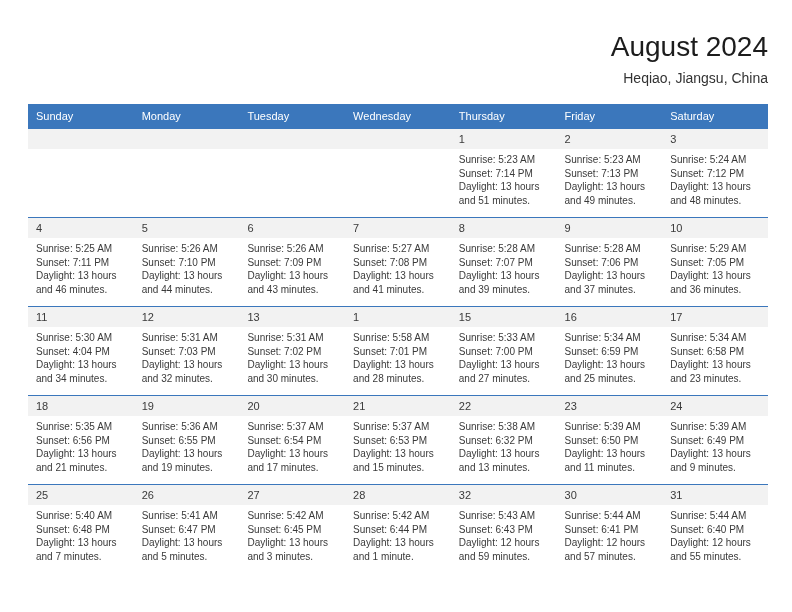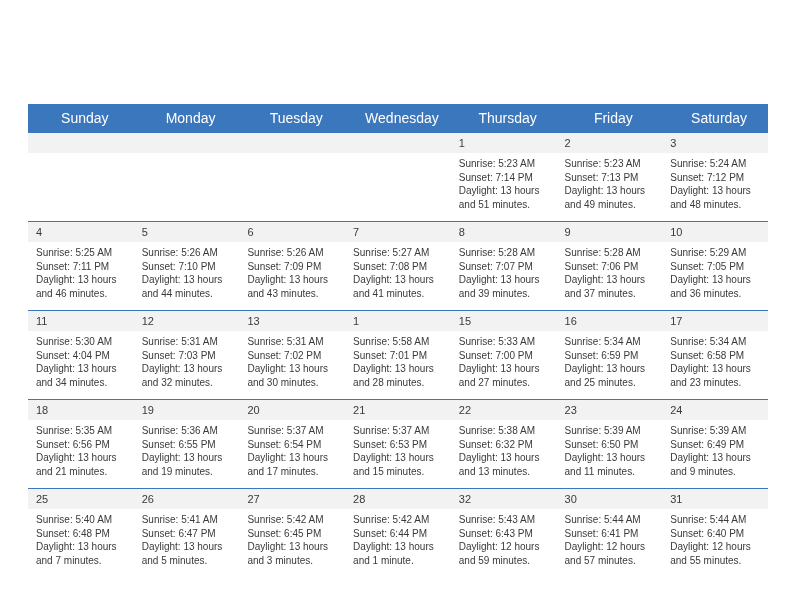--- a/index.html
+++ b/index.html
@@ -90,23 +90,23 @@
     position: absolute;
     left: 28px;
     top: 104px;
     width: 740px;
     border-collapse: collapse;
     table-layout: fixed;
   }
   .calendar th {
     background: #3b77bc;
     color: #ffffff;
-    font-size: 14px;
+    font-size: 11px;
     font-weight: normal;
-    text-align: center;
+    text-align: left;
     padding: 6px 0 6px 8px;
     height: 11px;
     border: none;
   }
   .calendar td {
     vertical-align: top;
     padding: 0;
     border: none;
     border-top: 1px solid #3b77bc;
     height: 88px;
@@ -137,20 +137,24 @@
   }
 </style>
 </head>
 <body>
 
 <div class="page">
 
   <div class="header">
 
 
+    <div class="title-block">
+      <div class="cal-title">August 2024</div>
+      <div class="cal-subtitle">Heqiao, Jiangsu, China</div>
+    </div>
 
   </div>
 
   <table class="calendar">
     <thead>
       <tr>
         <th>Sunday</th>
         <th>Monday</th>
         <th>Tuesday</th>
         <th>Wednesday</th>

